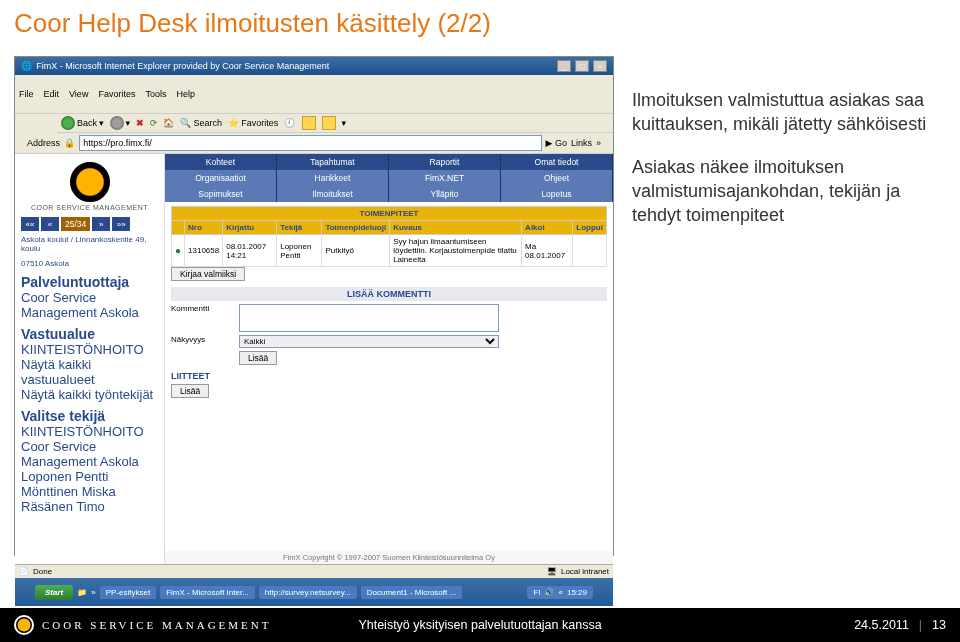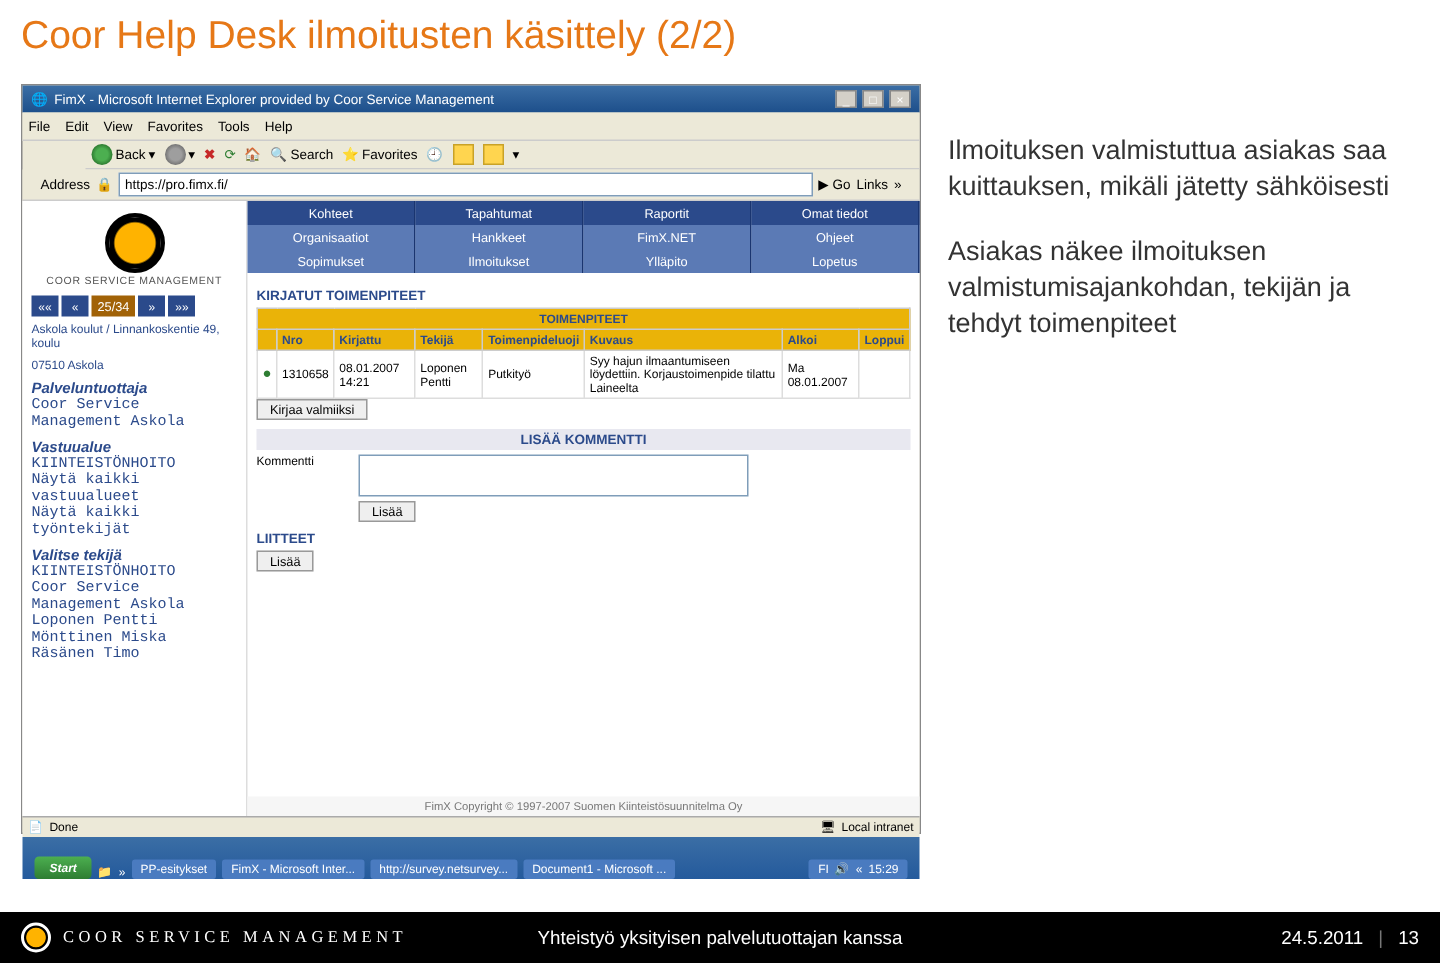--- a/index.html
+++ b/index.html
@@ -6,43 +6,43 @@
   body { font-family: Arial, sans-serif; width: 960px; height: 642px; background: #fff; position: relative; overflow: hidden; }
   
   .slide-title { color: #e67817; font-size: 26px; font-weight: 400; padding: 8px 14px 14px; }
   
   .screenshot { position: absolute; left: 14px; top: 56px; width: 600px; height: 500px; border: 1px solid #888; background: #ece9d8; font-size: 9px; }
   
   .ie-titlebar { background: linear-gradient(#3b6ea5,#1d4f8b); color: #fff; padding: 3px 6px; display: flex; align-items: center; gap: 4px; }
   .ie-titlebar .spacer { flex: 1; }
   .winbtn { width: 14px; height: 12px; background: #d4d0c8; border: 1px solid #888; font-size: 8px; display: inline-flex; align-items: center; justify-content: center; }
   
-  .ie-menu { background: #ece9d8; padding: 4px 4px; display: flex; gap: 10px; border-bottom: 1px solid #ccc; }
+  .ie-menu { background: #ece9d8; padding: 14px 4px; display: flex; gap: 10px; border-bottom: 1px solid #ccc; }
   .ie-tool { background: #ece9d8; padding: 2px 4px; display: flex; align-items: center; gap: 6px; border-bottom: 1px solid #ccc; margin-left: 42px; }
   .ie-tool .tbtn { display: inline-flex; align-items: center; gap: 2px; }
   .tbtn-icon { width: 14px; height: 14px; border-radius: 50%; display: inline-block; }
   .back-ico { background: radial-gradient(circle,#4caf50 40%,#2e7d32 70%); }
   .fwd-ico { background: radial-gradient(circle,#9e9e9e 40%,#757575 70%); }
   .x-ico { color: #c62828; font-weight: bold; }
   .misc-ico { width: 14px; height: 14px; background: #ffd54f; border: 1px solid #c9a227; display:inline-block; }
   
   .ie-addr { background: #ece9d8; padding: 2px 12px; display: flex; align-items: center; gap: 4px; border-bottom: 1px solid #ccc; }
   .ie-addr input { flex: 1; height: 16px; font-size: 9px; padding: 0 3px; border: 1px solid #7f9db9; }
   .lock-ico { color: #c9a227; }
   
   .app-body { background: #fff; display: flex; height: 410px; }
   .sidebar { width: 150px; background: #fff; border-right: 1px solid #ddd; padding: 4px 6px; font-size: 8.5px; }
   .logo { width: 40px; height: 40px; margin: 4px auto 2px; background: radial-gradient(circle,#ffb300 0 55%, #000 60% 100%); border-radius: 50%; border: 3px solid #000; }
   .logo-txt { text-align: center; font-size: 7px; letter-spacing: 0.5px; color: #555; margin-bottom: 6px; }
   .navarrows { display: flex; gap: 2px; margin: 4px 0; }
   .navarrows button { background: #2b4a8b; color: #fff; border: none; font-size: 8px; width: 18px; height: 14px; }
   .navarrows .pg { background: #a16207; color: #fff; padding: 0 4px; line-height: 14px; }
   .sb-loc { color: #2b4a8b; font-size: 8px; margin: 2px 0 6px; }
-  .sb-lbl { color: #2b4a8b; font-weight: bold; font-size: 10px; margin-top: 6px; font-style: italic; }
-  .sb-val { color: #2b4a8b; font-size: 10px; font-family: Liberation Mono, monospace; }
+  .sb-lbl { color: #2b4a8b; font-weight: bold; font-size: 14px; margin-top: 6px; }
+  .sb-val { color: #2b4a8b; font-size: 13px; }
   
   .main { flex: 1; display: flex; flex-direction: column; font-size: 8.5px; }
   .menurow { display: flex; }
   .menurow a { background: #2b4a8b; color: #fff; flex: 1; text-align: center; padding: 3px 0; border-right: 1px solid #1a3570; font-size: 8.5px; }
   .menurow.light a { background: #5b7ab5; }
   .content { padding: 4px 6px; overflow: auto; flex: 1; }
   .sect { color: #2b4a8b; font-weight: bold; font-size: 9px; margin: 6px 0 3px; }
   
   table.tp { width: 100%; border-collapse: collapse; font-size: 8px; }
   table.tp th { background: #eab308; color: #2b4a8b; text-align: left; padding: 2px 3px; border: 1px solid #ccc; }
@@ -52,21 +52,21 @@
   .fbtn { background: #efefef; border: 1px solid #999; padding: 1px 8px; font-size: 8.5px; }
   .krow { display: flex; align-items: flex-start; gap: 8px; margin: 3px 0; }
   .krow label { width: 60px; font-size: 8px; }
   .krow textarea { width: 260px; height: 28px; font-size: 8px; border: 1px solid #7f9db9; resize: none; }
   .krow select { width: 260px; font-size: 8px; border: 1px solid #7f9db9; }
   .note { font-size: 7.5px; color: #555; margin-left: 68px; }
   
   .status { background: #ece9d8; border-top: 1px solid #aaa; padding: 2px 4px; display: flex; align-items: center; gap: 4px; font-size: 8px; }
   .status .spacer { flex: 1; }
   .copyright { text-align: center; font-size: 7.5px; color: #777; background: #f6f6f6; padding: 2px; }
-  .taskbar { background: linear-gradient(#3b6ea5,#245a9c); color: #fff; display: flex; align-items: flex-end; gap: 4px; padding: 0 8px; height: 28px; font-size: 8px; }
+  .taskbar { background: linear-gradient(#3b6ea5,#245a9c); color: #fff; display: flex; align-items: center; gap: 4px; padding: 0 20px; height: 28px; font-size: 8px; }
   .startbtn { background: linear-gradient(#4caf50,#2e7d32); padding: 3px 10px; border-radius: 3px; font-weight: bold; font-style: italic; }
   .tbitem { background: #4a7bc0; padding: 2px 6px; border-radius: 2px; }
   .tray { margin-left: auto; background: #4a7bc0; padding: 2px 6px; border-radius: 2px; display: flex; gap: 4px; }
   
   .annot { position: absolute; right: 28px; top: 88px; width: 300px; font-size: 18px; color: #333; line-height: 1.35; }
   .annot p { margin-bottom: 18px; }
   
   .footer { position: absolute; left: 0; bottom: 0; width: 960px; height: 34px; background: #000; color: #fff; display: flex; align-items: center; font-size: 12.5px; }
   .flogo { width: 20px; height: 20px; margin: 0 8px 0 14px; background: radial-gradient(circle,#ffb300 0 55%, #000 60% 100%); border-radius: 50%; border: 2px solid #fff; }
   .fbrand { letter-spacing: 3px; font-size: 11px; font-family: 'Times New Roman', serif; }
@@ -159,21 +159,20 @@
         <a>Ohjeet</a>
       </div>
       <div class="menurow light">
         <a>Sopimukset</a>
         <a>Ilmoitukset</a>
         <a>Ylläpito</a>
         <a>Lopetus</a>
       </div>
 
       <div class="content">
-        <div class="sect">KIRJATUT TOIMENPITEET</div>
         <table class="tp">
           <tbody>
               <tr>
             <th colspan="8" style="text-align:center">TOIMENPITEET</th>
           </tr>
           <tr>
             <th></th>
             <th>Nro</th>
             <th>Kirjattu</th>
             <th>Tekijä</th>
@@ -196,20 +195,24 @@
           </table>
 
         <button class="fbtn">Kirjaa valmiiksi</button>
 
         <div class="sect" style="text-align:center;background:#e8e8f0;padding:2px">LISÄÄ KOMMENTTI</div>
         <div class="krow">
           <label>Kommentti</label>
           <textarea style=""></textarea>
         </div>
         <div class="krow">
+          <label>Näkyvyys</label>
+          <select><option>Kaikki</option></select>
+        </div>
+        <div class="krow">
             <label></label>
             <button class="fbtn">Lisää</button>
           </div>
 
         <div class="sect">LIITTEET</div>
         <button class="fbtn">Lisää</button>
       </div>
       <div class="copyright">FimX Copyright © 1997-2007 Suomen Kiinteistösuunnitelma Oy</div>
     </div>
   </div>

